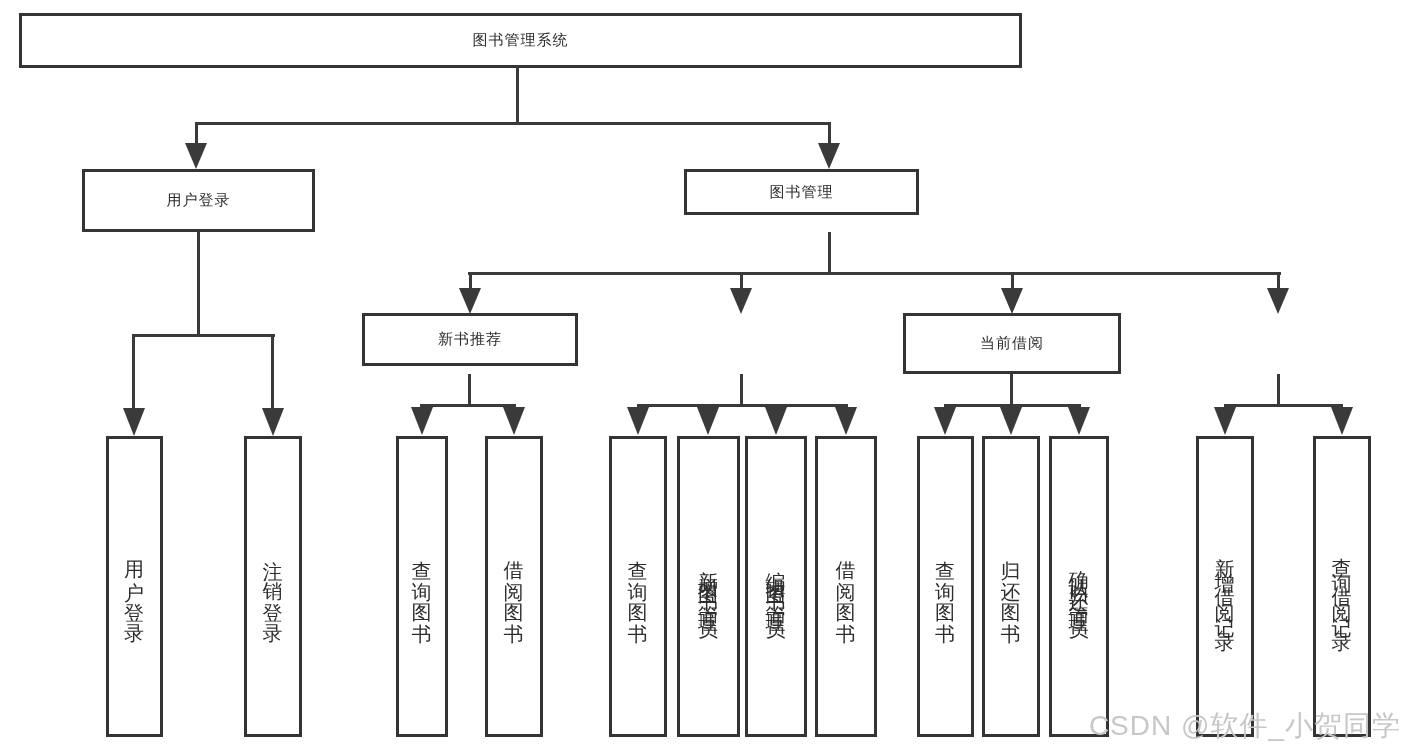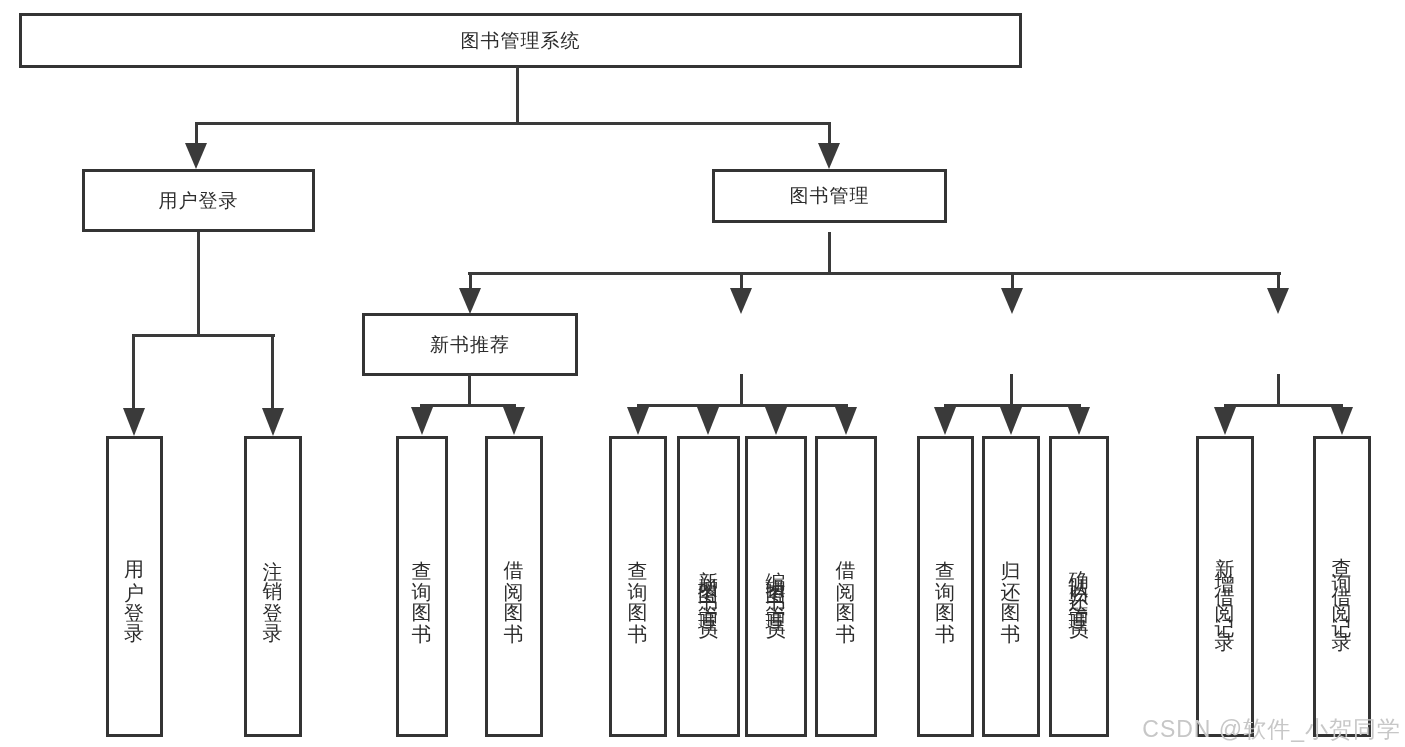--- a/index.html
+++ b/index.html
@@ -5,35 +5,35 @@
   html,body{margin:0;padding:0;background:#fff;}
   .canvas{
     position:relative;width:1405px;height:747px;background:#ffffff;
     font-family:"Liberation Sans",sans-serif;overflow:hidden;
   }
   .box{
     position:absolute;border:3px solid #343434;background:#ffffff;
     display:flex;align-items:center;justify-content:center;
     box-sizing:border-box;color:#2d2d2d;
   }
-  .hbox{font-size:19px;letter-spacing:1px;}
+  .hbox{font-size:15px;letter-spacing:1px;}
   .leaf{top:436px;height:301px;}
   .vt{writing-mode:vertical-rl;text-orientation:mixed;font-size:20px;line-height:1;}
   .v4{letter-spacing:21px;}
   .v6{letter-spacing:15px;}
   .v10{letter-spacing:7px;}
   .ln{position:absolute;background:#3a3a3a;}
   .tri{
     position:absolute;width:0;height:0;
     border-left:11px solid transparent;border-right:11px solid transparent;
     border-top:26px solid #3a3a3a;
   }
   .tri.low{border-top-width:28px;}
   .watermark{
-    position:absolute;right:4px;bottom:2px;font-size:23px;
+    position:absolute;right:4px;bottom:2px;font-size:28px;
     color:#c7c7c7;z-index:6;letter-spacing:1px;white-space:nowrap;
   }
 </style>
 </head>
 <body>
 
 <div class="canvas">
 
   <div class="box hbox" style="left:19px;top:13px;width:1003px;height:55px">
     <span>图书管理系统</span>
@@ -42,21 +42,21 @@
   <div class="ln" style="left:516px;top:66px;width:3px;height:57px"></div>
   <div class="ln" style="left:196px;top:122px;width:635px;height:3px"></div>
   <div class="ln" style="left:195px;top:122px;width:3px;height:26px"></div>
   <div class="tri" style="left:185px;top:143px"></div>
   <div class="ln" style="left:828px;top:122px;width:3px;height:26px"></div>
   <div class="tri" style="left:818px;top:143px"></div>
 
   <div class="box hbox" style="left:82px;top:169px;width:233px;height:63px">
     <span>用户登录</span>
   </div>
-  <div class="box hbox" style="left:712px;top:169px;width:235px;height:54px">
+  <div class="box hbox" style="left:684px;top:169px;width:235px;height:46px">
     <span>图书管理</span>
   </div>
 
   <div class="ln" style="left:197px;top:232px;width:3px;height:105px"></div>
   <div class="ln" style="left:132px;top:334px;width:143px;height:3px"></div>
   <div class="ln" style="left:132px;top:334px;width:3px;height:78px"></div>
   <div class="tri low" style="left:123px;top:408px"></div>
   <div class="ln" style="left:271px;top:334px;width:3px;height:78px"></div>
   <div class="tri low" style="left:262px;top:408px"></div>
 
@@ -64,22 +64,25 @@
   <div class="ln" style="left:468px;top:272px;width:813px;height:3px"></div>
   <div class="ln" style="left:469px;top:272px;width:3px;height:17px"></div>
   <div class="tri" style="left:459px;top:288px"></div>
   <div class="ln" style="left:740px;top:272px;width:3px;height:17px"></div>
   <div class="tri" style="left:730px;top:288px"></div>
   <div class="ln" style="left:1011px;top:272px;width:3px;height:17px"></div>
   <div class="tri" style="left:1001px;top:288px"></div>
   <div class="ln" style="left:1277px;top:272px;width:3px;height:17px"></div>
   <div class="tri" style="left:1267px;top:288px"></div>
 
-  <div class="box hbox" style="left:362px;top:313px;width:216px;height:63px">
+  <div class="box hbox" style="left:362px;top:313px;width:216px;height:53px">
     <span>新书推荐</span>
+  </div>
+  <div class="box hbox" style="left:903px;top:313px;width:218px;height:61px">
+    <span>当前借阅</span>
   </div>
 
   <div class="ln" style="left:468px;top:374px;width:3px;height:33px"></div>
   <div class="ln" style="left:420px;top:404px;width:96px;height:3px"></div>
   <div class="tri low" style="left:411px;top:407px"></div>
   <div class="tri low" style="left:503px;top:407px"></div>
 
   <div class="ln" style="left:740px;top:374px;width:3px;height:33px"></div>
   <div class="ln" style="left:637px;top:404px;width:211px;height:3px"></div>
   <div class="tri low" style="left:627px;top:407px"></div>

